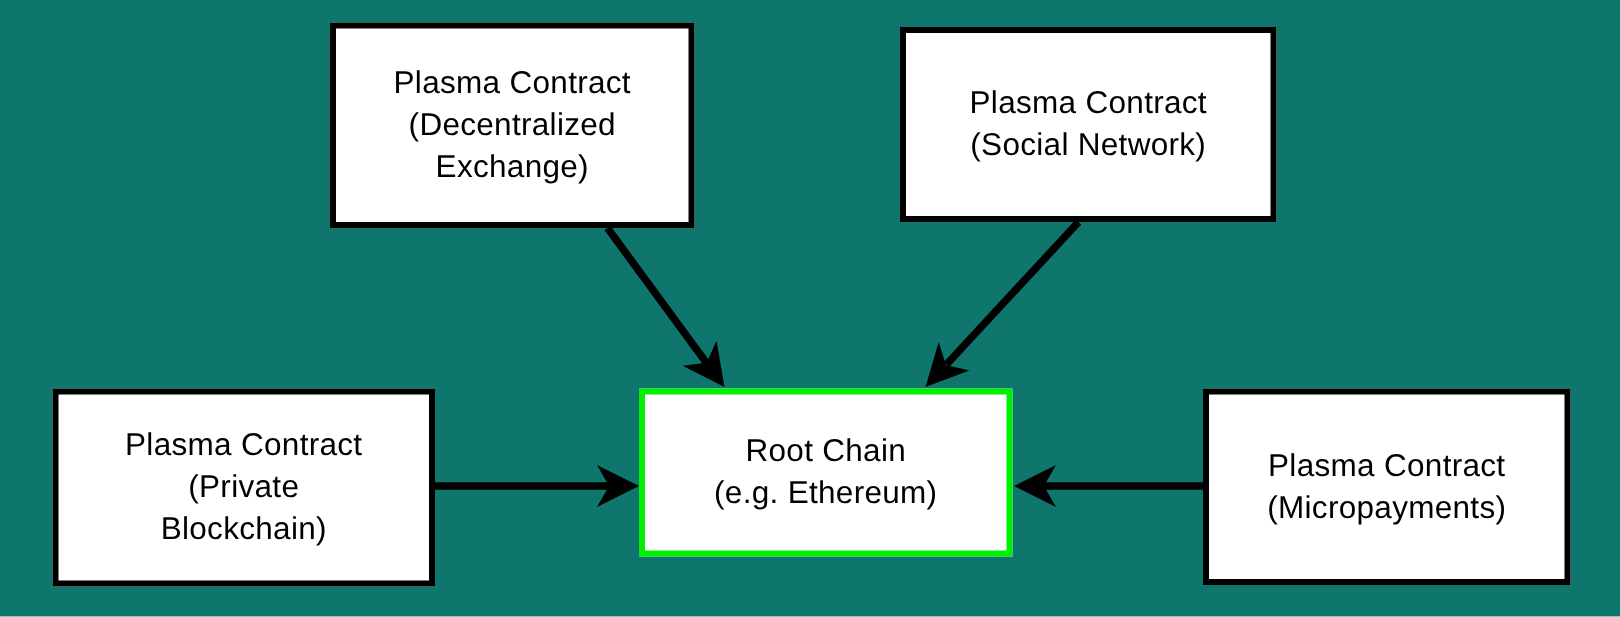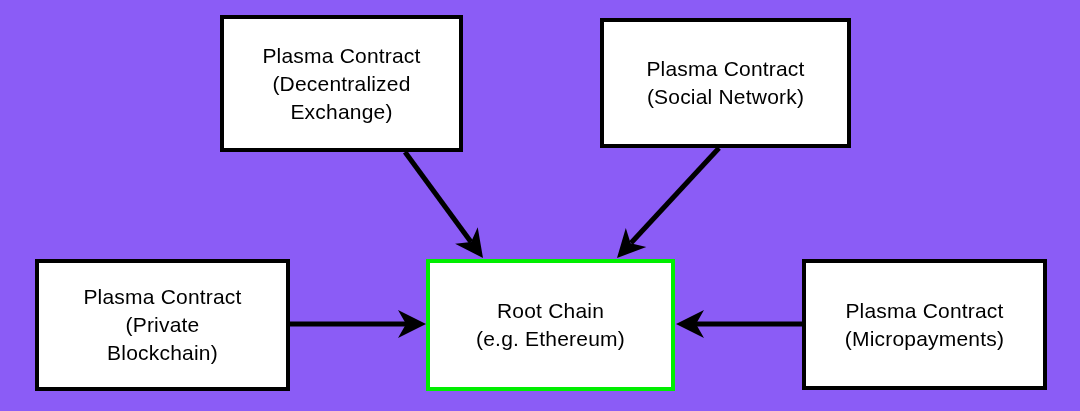--- a/index.html
+++ b/index.html
@@ -4,21 +4,21 @@
 <style>
   html, body {
     margin: 0;
     padding: 0;
     background: #ffffff;
   }
   .canvas {
     position: relative;
     width: 1080px;
     height: 411px;
-    background: #8b5cf6;
+    background: #0f766e;
     font-family: "Liberation Sans", sans-serif;
     overflow: hidden;
   }
   .node {
     position: absolute;
     box-sizing: border-box;
     border: 4px solid var(--node-border, #000000);
     background: #ffffff;
     display: flex;
     align-items: center;
@@ -49,21 +49,21 @@
     fill: none;
   }
   .edge-head {
     fill: var(--arrow, #000000);
     stroke: none;
   }
   
   #node-dex     { left: 220px; top: 15px;  width: 243px; height: 137px; }
   #node-social  { left: 600px; top: 18px;  width: 251px; height: 130px; }
   #node-private { left: 35px;  top: 259px; width: 255px; height: 132px; }
-  #node-root    { left: 426px; top: 259px; width: 249px; height: 132px; }
+  #node-root    { left: 426px; top: 259px; width: 249px; height: 112px; }
   #node-micro   { left: 802px; top: 259px; width: 245px; height: 131px; }
 </style>
 </head>
 <body style="background: rgb(255, 255, 255);">
 
 <div class="canvas">
 
   <svg class="edges-layer" width="1080" height="411" viewBox="0 0 1080 411" xmlns="http://www.w3.org/2000/svg">
     <g>
       <line class="edge-line" x1="405" y1="152" x2="471" y2="242"></line>

